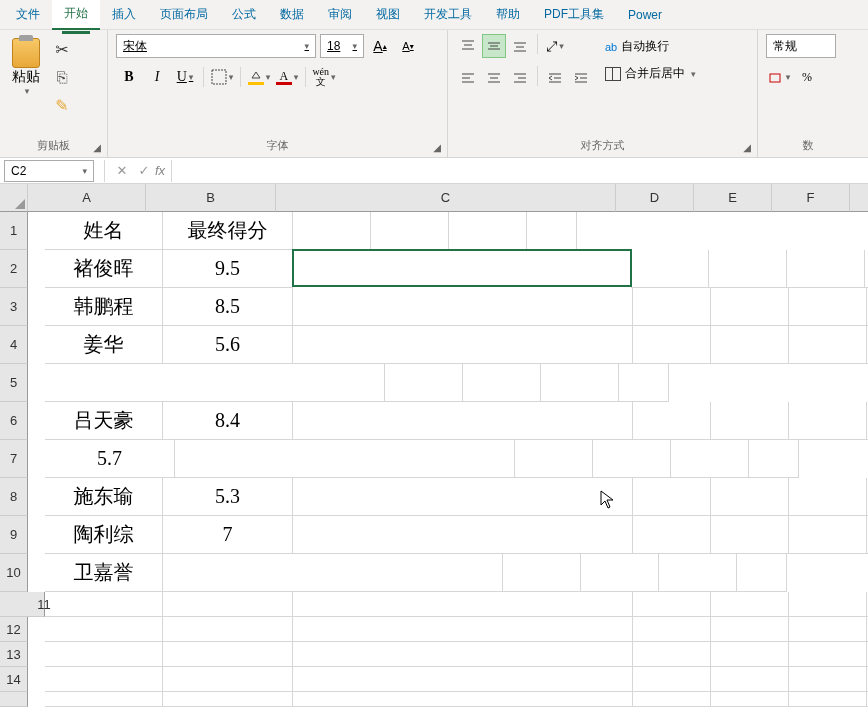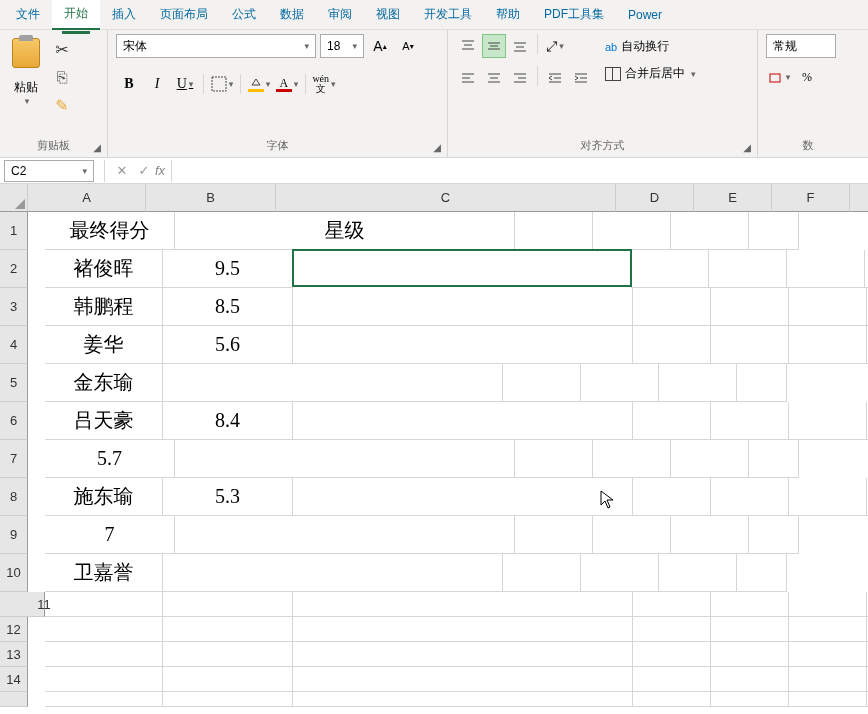--- a/index.html
+++ b/index.html
@@ -16,29 +16,29 @@
     .ribbon-group { display: flex; flex-direction: column; border-right: 1px solid #d6d6d6; padding: 4px 8px 2px; position: relative; }
     .ribbon-group-label { font-size: 11px; color: #666; text-align: center; margin-top: auto; padding: 2px 0; }
     .ribbon-group-content { display: flex; flex: 1; gap: 6px; align-items: flex-start; }
     .dialog-launcher { position: absolute; right: 3px; bottom: 3px; width: 14px; height: 14px; font-size: 10px; color: #666; display: flex; align-items: center; justify-content: center; cursor: pointer; }
     
     
     .clipboard-col { display: flex; flex-direction: column; align-items: center; gap: 2px; }
     .paste-btn { display: flex; flex-direction: column; align-items: center; padding: 4px; cursor: pointer; }
     .paste-icon { width: 28px; height: 30px; background: linear-gradient(#f7c868, #e8a838); border: 1px solid #c0831b; border-radius: 3px; position: relative; }
     .paste-icon::before { content: ''; position: absolute; top: -4px; left: 50%; transform: translateX(-50%); width: 14px; height: 6px; background: #a0a0a0; border-radius: 2px 2px 0 0; }
-    .paste-label { font-size: 12px; margin-top: 11px; }
+    .paste-label { font-size: 14px; margin-top: 0; }
     .small-btns { display: flex; flex-direction: column; gap: 6px; padding-top: 4px; }
     .small-btn { width: 24px; height: 22px; display: flex; align-items: center; justify-content: center; cursor: pointer; font-size: 14px; color: #444; }
     .scissors { color: #333; font-size: 16px; }
     .copy-icon { font-size: 14px; }
     .brush-icon { color: #e8a838; font-size: 16px; }
     
     
-    .font-row { display: flex; gap: 4px; align-items: center; margin-bottom: 13px; }
+    .font-row { display: flex; gap: 4px; align-items: center; margin-bottom: 6px; text-decoration: underline; }
     .font-dropdown { width: 200px; height: 24px; border: 1px solid #ababab; background: #fff; padding: 2px 6px; font-size: 12px; display: flex; align-items: center; justify-content: space-between; }
     .dd-arrow { font-size: 9px; color: #666; margin-left: 2px; }
     .font-btn { width: 24px; height: 24px; display: flex; align-items: center; justify-content: center; cursor: pointer; }
     .font-inc { font-size: 14px; }
     .font-dec { font-size: 11px; }
     .font-toolbar-row { display: flex; gap: 2px; align-items: center; }
     .fmt-btn { width: 26px; height: 26px; display: flex; align-items: center; justify-content: center; cursor: pointer; font-family: "Times New Roman", serif; }
     .bold { font-weight: bold; font-size: 14px; }
     .italic { font-style: italic; font-size: 14px; }
     .underline { text-decoration: underline; font-size: 14px; }
@@ -335,22 +335,22 @@
           <div class="row-header" style="height: 38px;">9</div>
           <div class="row-header" style="height: 38px;">10</div>
           <div class="row-header" style="height: 25px; padding-left: 44px;">11</div>
           <div class="row-header" style="height: 25px;">12</div>
           <div class="row-header" style="height: 25px;">13</div>
           <div class="row-header" style="height: 25px;">14</div>
           <div class="row-header" style="height: 15px;"></div>
         </div>
       <div class="cells">
           <div class="cell-row">
+            <div class="cell" style="width: 118px; height: 38px;">姓名</div>
             <div class="cell" style="width: 130px; height: 38px;">最终得分</div>
-            <div class="cell" style="width: 340px; height: 38px;">星级</div>
             <div class="cell" style="width: 78px; height: 38px;"></div>
             <div class="cell" style="width: 78px; height: 38px;"></div>
             <div class="cell" style="width: 78px; height: 38px;"></div>
             <div class="cell" style="width: 50px; height: 38px;"></div>
           </div>
           <div class="cell-row">
             <div class="cell" style="width: 118px; height: 38px;">褚俊晖</div>
             <div class="cell" style="width: 130px; height: 38px;">9.5</div>
             <div class="cell selected" style="width: 340px; height: 38px;"></div>
             <div class="cell" style="width: 78px; height: 38px;"></div>
@@ -370,21 +370,20 @@
           <div class="cell-row">
             <div class="cell" style="width: 118px; height: 38px;">姜华</div>
             <div class="cell" style="width: 130px; height: 38px;">5.6</div>
             <div class="cell" style="width: 340px; height: 38px;"></div>
             <div class="cell" style="width: 78px; height: 38px;"></div>
             <div class="cell" style="width: 78px; height: 38px;"></div>
             <div class="cell" style="width: 78px; height: 38px;"></div>
             <div class="cell" style="width: 50px; height: 38px;"></div>
           </div>
           <div class="cell-row">
-            <div class="cell" style="width: 118px; height: 38px;">金东瑜</div>
             <div class="cell" style="width: 340px; height: 38px;"></div>
             <div class="cell" style="width: 78px; height: 38px;"></div>
             <div class="cell" style="width: 78px; height: 38px;"></div>
             <div class="cell" style="width: 78px; height: 38px;"></div>
             <div class="cell" style="width: 50px; height: 38px;"></div>
           </div>
           <div class="cell-row">
             <div class="cell" style="width: 118px; height: 38px;">吕天豪</div>
             <div class="cell" style="width: 130px; height: 38px;">8.4</div>
             <div class="cell" style="width: 340px; height: 38px;"></div>
@@ -404,20 +403,21 @@
           <div class="cell-row">
             <div class="cell" style="width: 118px; height: 38px;">施东瑜</div>
             <div class="cell" style="width: 130px; height: 38px;">5.3</div>
             <div class="cell" style="width: 340px; height: 38px;"></div>
             <div class="cell" style="width: 78px; height: 38px;"></div>
             <div class="cell" style="width: 78px; height: 38px;"></div>
             <div class="cell" style="width: 78px; height: 38px;"></div>
             <div class="cell" style="width: 50px; height: 38px;"></div>
           </div>
           <div class="cell-row">
+            <div class="cell" style="width: 118px; height: 38px;">陶利综</div>
             <div class="cell" style="width: 130px; height: 38px;">7</div>
             <div class="cell" style="width: 340px; height: 38px;"></div>
             <div class="cell" style="width: 78px; height: 38px;"></div>
             <div class="cell" style="width: 78px; height: 38px;"></div>
             <div class="cell" style="width: 78px; height: 38px;"></div>
             <div class="cell" style="width: 50px; height: 38px;"></div>
           </div>
           <div class="cell-row">
             <div class="cell" style="width: 118px; height: 38px;">卫嘉誉</div>
             <div class="cell" style="width: 340px; height: 38px;"></div>

